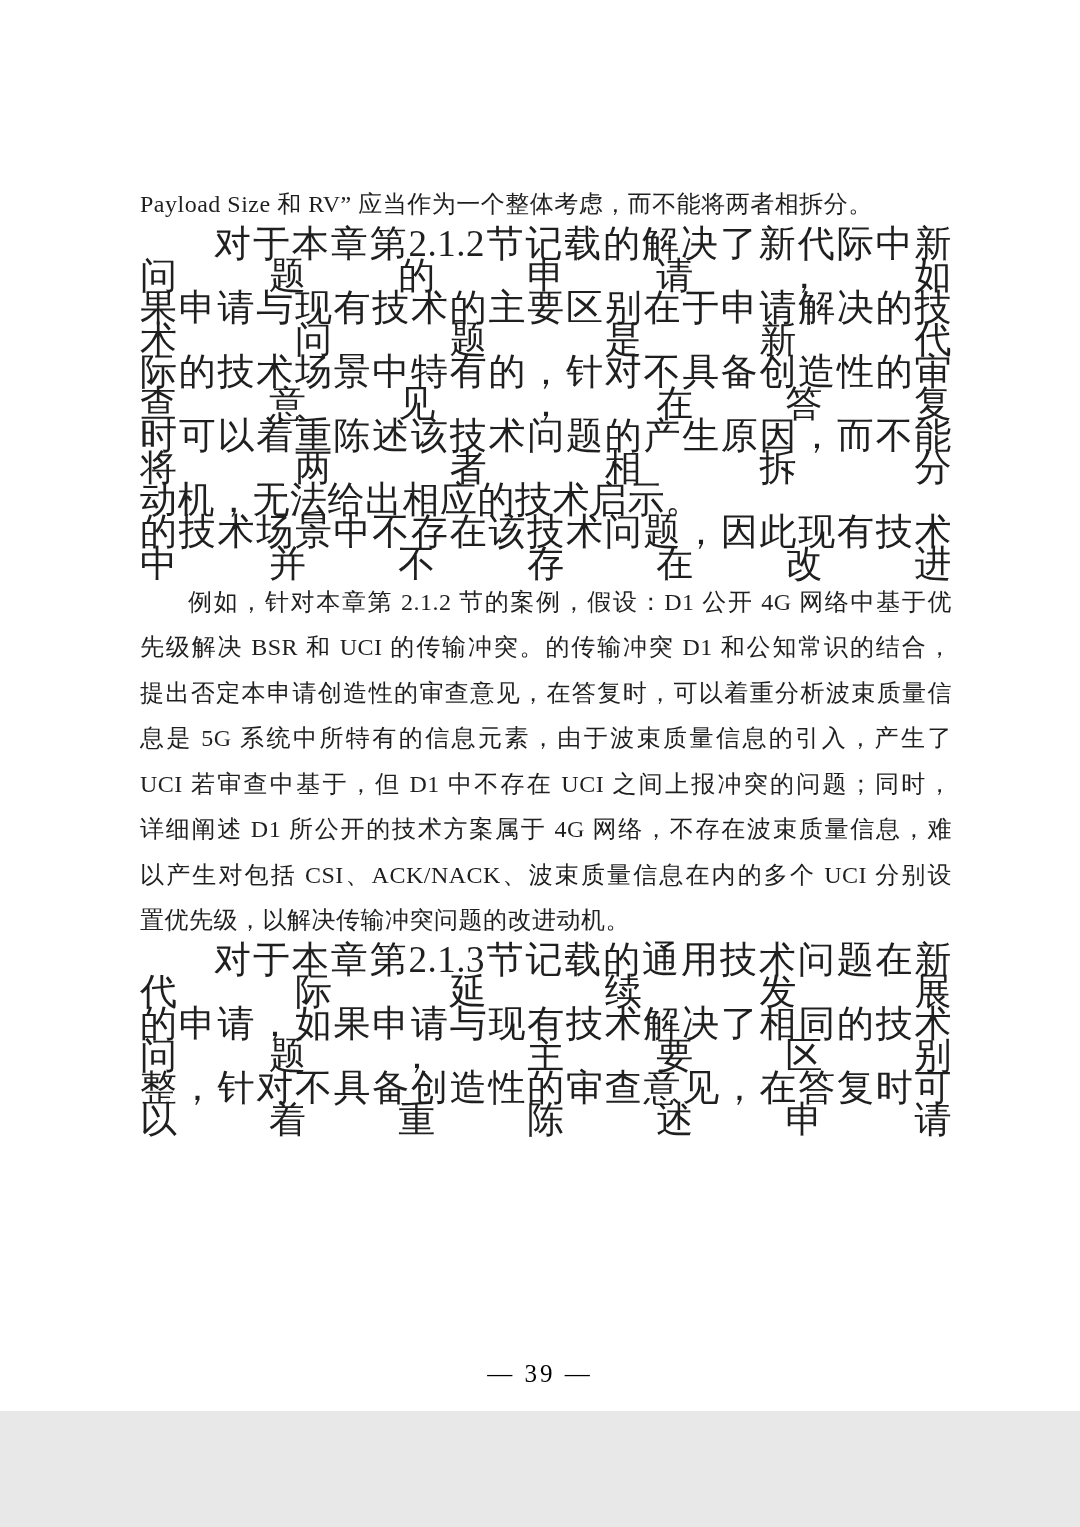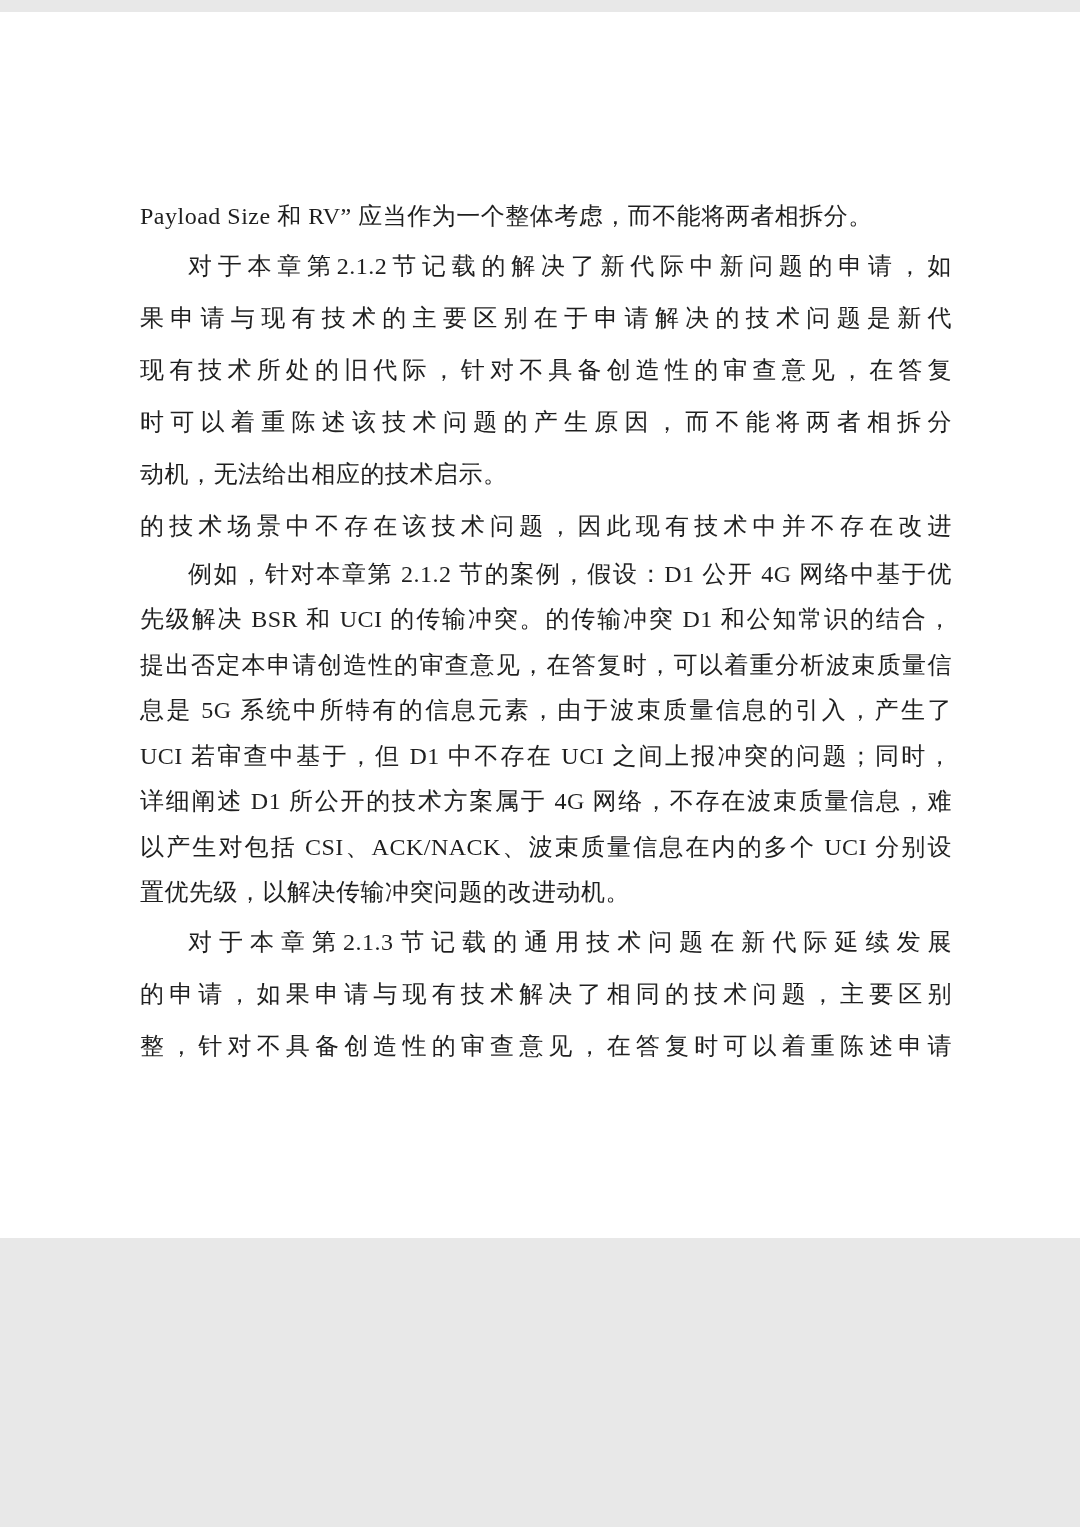--- a/index.html
+++ b/index.html
@@ -1,20 +1,20 @@
 <!DOCTYPE html>
 <html><head>
 <meta charset="utf-8">
 <style>
   html, body { margin: 0; padding: 0; background: #e8e8e8; }
   .page {
     position: relative;
     width: 1080px;
-    height: 1226px;
-    margin: 12px auto;
+    height: 1411px;
+    margin: 0 auto;
     background: #ffffff;
     font-family: "Liberation Serif", "DejaVu Serif", serif;
     color: #1f1f1f;
     overflow: hidden;
   }
   .text-body {
     position: absolute;
     left: 140px;
     top: 182px;
     width: 812px;
@@ -22,22 +22,22 @@
   .line {
     text-align: justify;
     text-justify: inter-character;
     letter-spacing: 0.5px;
     white-space: normal;
   }
   .line.just {
     text-align-last: justify;
   }
   .ln-body {
-    font-size: 24px;
-    line-height: 52px;
+    font-size: 37px;
+    line-height: 32px;
   }
   .ln-example {
     font-size: 24px;
     line-height: 45.5px;
   }
   .line.indent { text-indent: 2em; }
   .footer {
     position: absolute;
     top: 1360px;
     left: 0;
@@ -49,21 +49,21 @@
   }
 </style>
 </head>
 <body>
 
 <div class="page">
   <main class="text-body">
       <div class="line ln-example">Payload Size 和 RV” 应当作为一个整体考虑，而不能将两者相拆分。</div>
       <div class="line ln-body just indent">对于本章第2.1.2节记载的解决了新代际中新问题的申请，如</div>
       <div class="line ln-body just">果申请与现有技术的主要区别在于申请解决的技术问题是新代</div>
-      <div class="line ln-body just">现有技术所处的旧代际，针对不具备创造性的审查意见，在答复</div>
+      <div class="line ln-body just">际的技术场景中特有的，针对不具备创造性的审查意见，在答复</div>
       <div class="line ln-body just">时可以着重陈述该技术问题的产生原因，而不能将两者相拆分</div>
       <div class="line ln-body">动机，无法给出相应的技术启示。</div>
       <div class="line ln-body just">的技术场景中不存在该技术问题，因此现有技术中并不存在改进</div>
       <div class="line ln-example just indent">例如，针对本章第 2.1.2 节的案例，假设：D1 公开 4G 网络中基于优</div>
       <div class="line ln-example just">先级解决 BSR 和 UCI 的传输冲突。的传输冲突 D1 和公知常识的结合，</div>
       <div class="line ln-example just">提出否定本申请创造性的审查意见，在答复时，可以着重分析波束质量信</div>
       <div class="line ln-example just">息是 5G 系统中所特有的信息元素，由于波束质量信息的引入，产生了</div>
       <div class="line ln-example just">UCI 若审查中基于，但 D1 中不存在 UCI 之间上报冲突的问题；同时，</div>
       <div class="line ln-example just">详细阐述 D1 所公开的技术方案属于 4G 网络，不存在波束质量信息，难</div>
       <div class="line ln-example just">以产生对包括 CSI、ACK/NACK、波束质量信息在内的多个 UCI 分别设</div>

